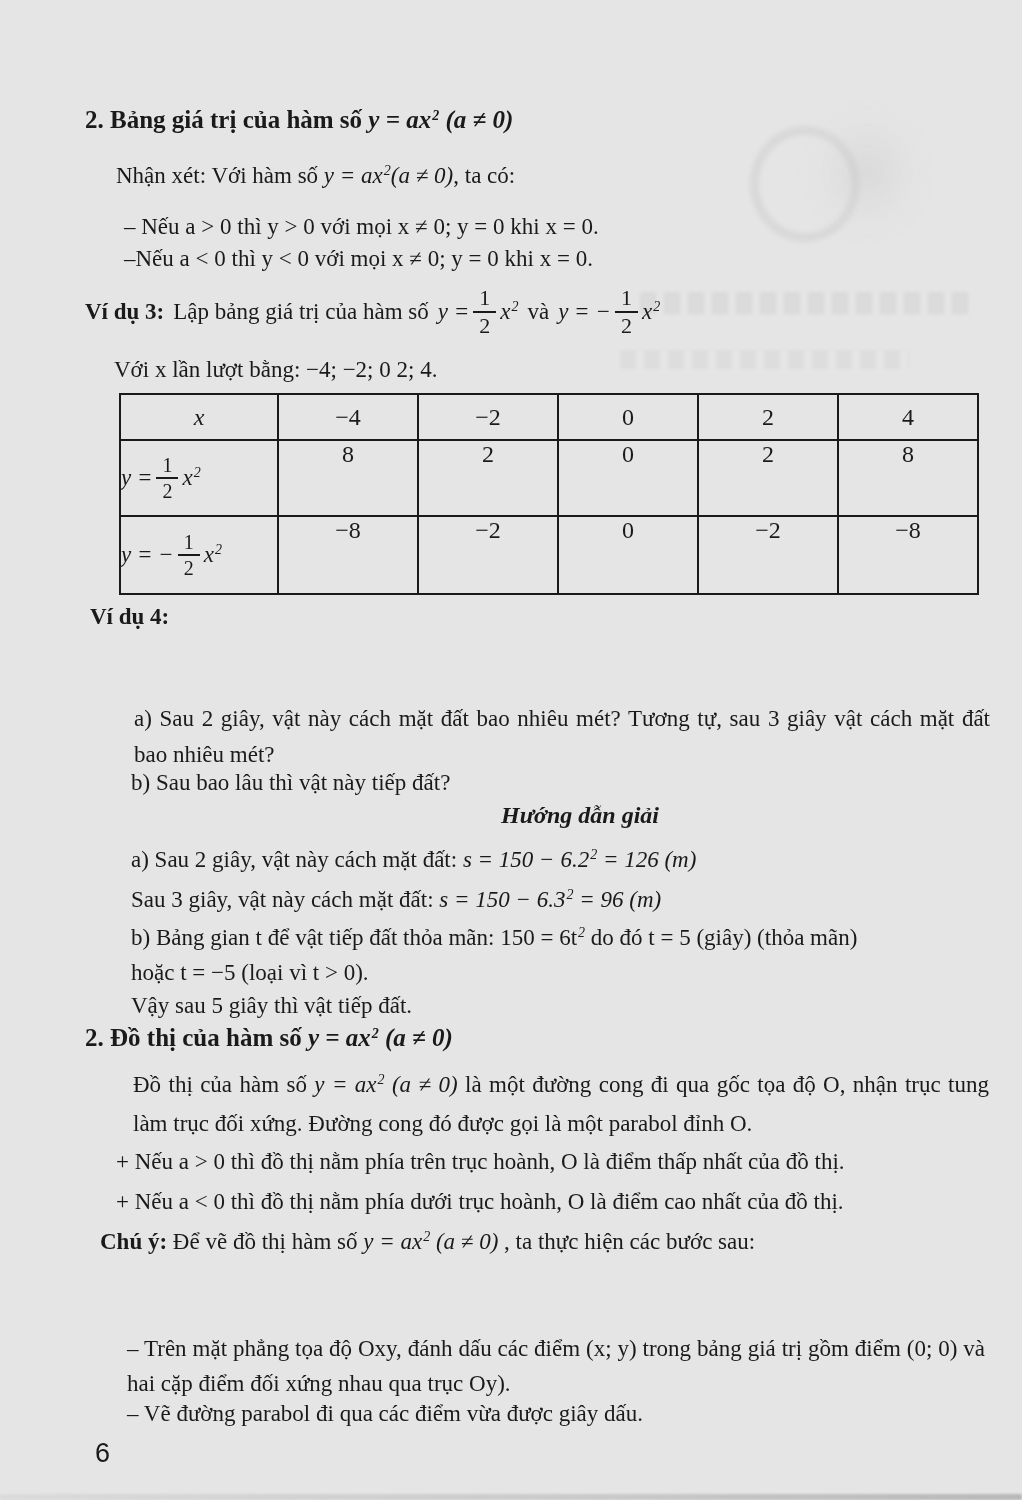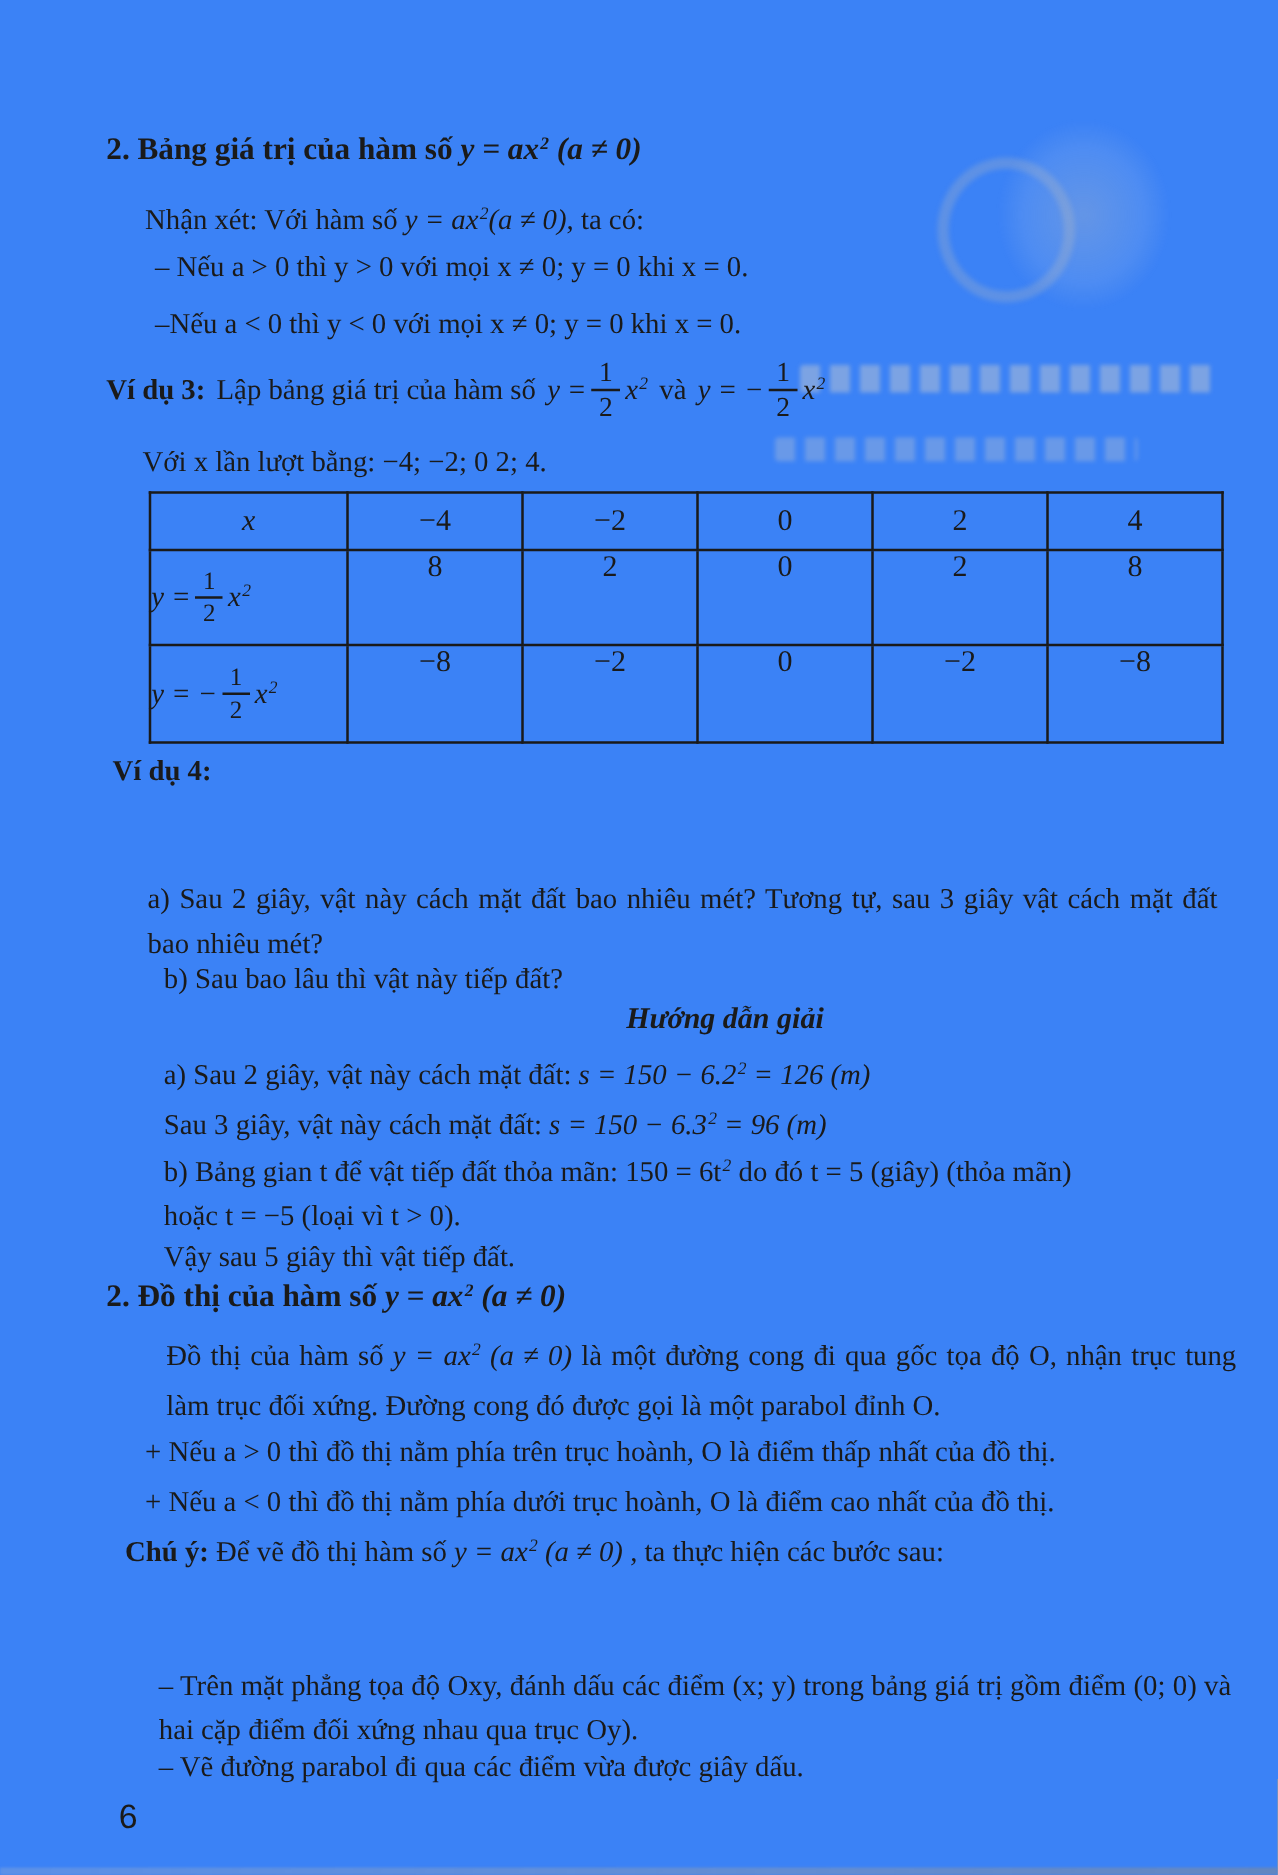--- a/index.html
+++ b/index.html
@@ -1,18 +1,18 @@
 <!DOCTYPE html>
 <html><head>
 <meta charset="utf-8">
 <style>
   html,body{margin:0;padding:0;background:#9a9a9a;}
   .page{
     position:relative;width:1022px;height:1500px;margin:0 auto;
-    background:#3b82f6;overflow:hidden;color:#1a1a1a;
+    background:#e5e5e5;overflow:hidden;color:#1a1a1a;
     font-family:"Liberation Serif","DejaVu Serif",serif;
   }
   .abs{position:absolute;}
   .body-text{font-size:23px;line-height:36px;}
   .just{text-align:justify;}
   .bold{font-weight:bold;font-family:Liberation Serif, serif;}
   .italic{font-style:italic;}
   .heading{font-size:25px;font-weight:bold;white-space:nowrap;}
   .formula{font-style:italic;}
   .sup{font-size:14px;position:relative;top:-8px;margin-left:1px;font-style:italic;}
@@ -56,21 +56,21 @@
   <div class="abs ghost bottom-edge"></div>
 
   <div class="abs heading" style="top:106px;left:85px;">
     <span>2. Bảng giá trị của hàm số </span><span class="formula">y = ax</span><span class="sup">2</span><span class="formula"> (a ≠ 0)</span>
   </div>
 
   <div class="abs body-text" style="top:158px;left:116px;">
     <span>Nhận xét: Với hàm số </span><span class="formula">y = ax</span><span class="sup">2</span><span class="formula">(a ≠ 0)</span><span>, ta có:</span>
   </div>
 
-  <div class="abs body-text" style="top:196px;left:124px;">– Nếu a &gt; 0 thì y &gt; 0 với mọi x ≠ 0; y = 0 khi x = 0.</div>
+  <div class="abs body-text" style="top:209px;left:124px;">– Nếu a &gt; 0 thì y &gt; 0 với mọi x ≠ 0; y = 0 khi x = 0.</div>
   <div class="abs body-text" style="top:241px;left:124px;">–Nếu a &lt; 0 thì y &lt; 0 với mọi x ≠ 0; y = 0 khi x = 0.</div>
 
   <div class="abs vd3line" style="top:286px;left:85px;">
     <span class="bold">Ví dụ 3:</span>
     <span>Lập bảng giá trị của hàm số</span>
     <span class="formula inline-frac">
       <span>y =</span>
       <span class="frac">
           <span class="num">1</span>
           <span class="den">2</span>
@@ -133,21 +133,21 @@
       <td class="vcell">0</td>
       <td class="vcell">−2</td>
       <td class="vcell">−8</td>
     </tr>
   </tbody>
     </table>
 
   <div class="abs body-text bold" style="top:599px;left:90px;">Ví dụ 4:</div>
 
 
-  <div class="abs body-text just" style="top:701px;left:118px;width:856px;">a) Sau 2 giây, vật này cách mặt đất bao nhiêu mét? Tương tự, sau 3 giây vật cách mặt đất bao nhiêu mét?</div>
+  <div class="abs body-text just" style="top:701px;left:134px;width:856px;">a) Sau 2 giây, vật này cách mặt đất bao nhiêu mét? Tương tự, sau 3 giây vật cách mặt đất bao nhiêu mét?</div>
   <div class="abs body-text" style="top:765px;left:131px;">b) Sau bao lâu thì vật này tiếp đất?</div>
 
   <div class="abs" style="top:802px;left:160px;width:840px;text-align:center;font-size:24px;">
     <span class="bold italic">Hướng dẫn giải</span>
   </div>
 
   <div class="abs body-text" style="top:842px;left:131px;">
     <span>a) Sau 2 giây, vật này cách mặt đất: </span><span class="formula">s = 150 − 6.2</span><span class="sup">2</span><span class="formula"> = 126 (m)</span>
   </div>
 

